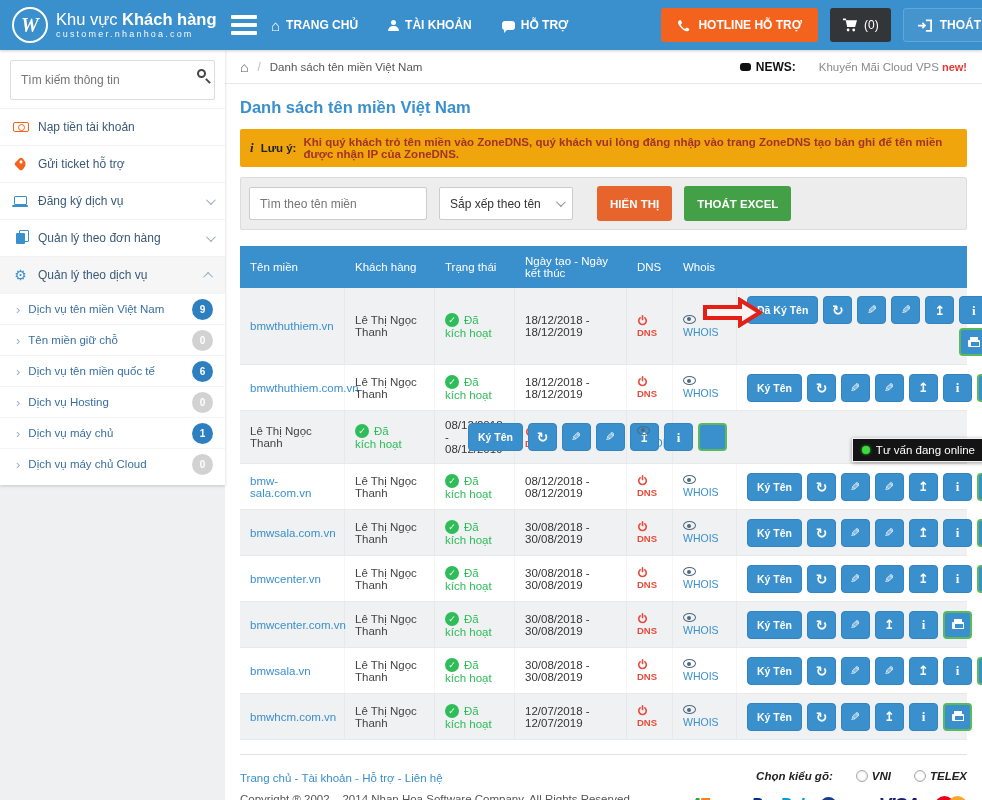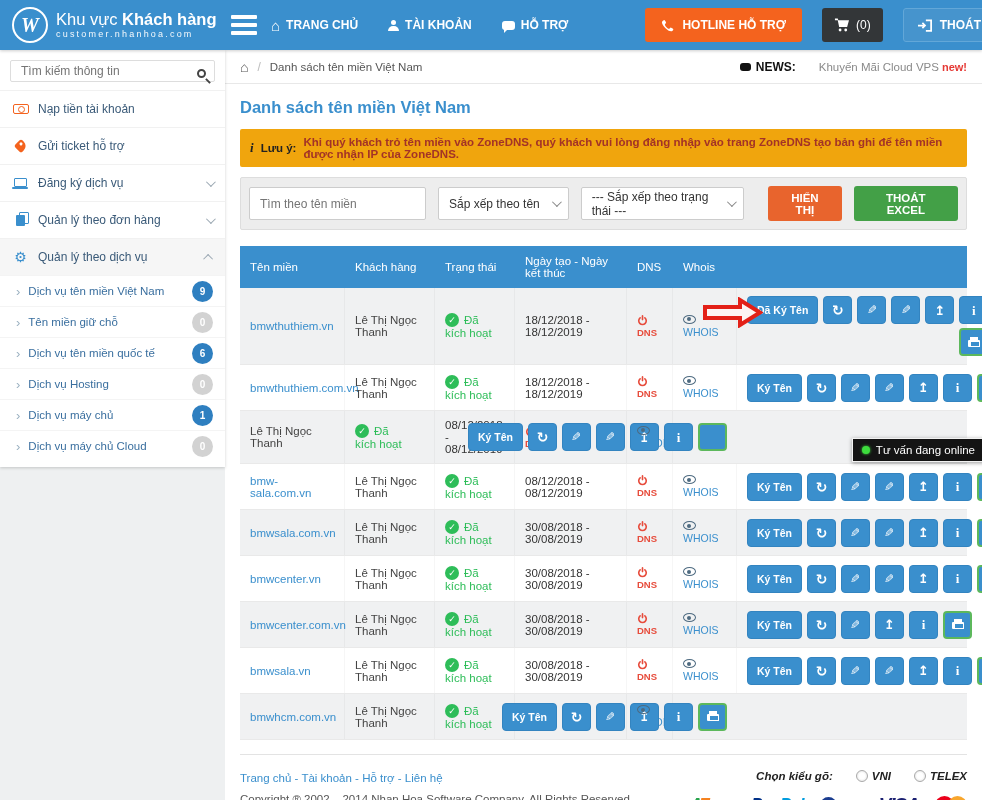--- a/index.html
+++ b/index.html
@@ -19,29 +19,29 @@
   .hamburger span { display:block; height:4px; background:#fff; border-radius:1px; margin:4px 0; }
   .top-nav { display:flex; align-items:center; gap:30px; }
   .top-nav .nav-item { color:#fff; font-size:12px; font-weight:bold; display:flex; align-items:center; gap:6px; cursor:pointer; white-space:nowrap; }
   .glyph { font-weight:normal; }
   .ico-home { font-size:15px; line-height:1; }
   .ico-user { position:relative; width:11px; height:11px; display:inline-block; }
   .ico-user::before { content:''; position:absolute; top:0; left:3px; width:5px; height:5px; background:#fff; border-radius:50%; }
   .ico-user::after { content:''; position:absolute; bottom:0; left:0; width:11px; height:5px; background:#fff; border-radius:5px 5px 0 0; }
   .ico-chat { position:relative; width:13px; height:9px; background:#fff; border-radius:3px; display:inline-block; }
   .ico-chat::after { content:''; position:absolute; bottom:-3px; left:2px; border:3px solid transparent; border-top-color:#fff; border-left-color:#fff; }
-  .header-right { margin-left:auto; display:flex; align-items:center; gap:20px; padding-right:0; }
+  .header-right { margin-left:auto; display:flex; align-items:center; gap:12px; padding-right:0; }
   .hotline-btn { background:#f4631e; color:#fff; border:none; font-weight:bold; font-size:12px; height:34px; padding:0 16px; border-radius:3px; display:flex; align-items:center; gap:8px; cursor:pointer; font-family:inherit; }
   .cart-btn { background:#333638; color:#fff; border:none; height:34px; padding:0 12px; border-radius:3px; font-size:12px; display:flex; align-items:center; gap:7px; cursor:pointer; font-family:inherit; }
   .logout-btn { background:#4694cd; border:1px solid #62a7d8; color:#fff; height:34px; padding:0 14px; border-radius:3px; font-size:12px; font-weight:bold; display:flex; align-items:center; gap:8px; cursor:pointer; margin-right:-14px; font-family:inherit; }
 
   
   .sidebar { position:absolute; top:50px; left:0; width:225px; background:#fff; box-shadow:0 1px 3px rgba(0,0,0,.18); z-index:10; padding-bottom:6px; }
   .side-search { position:relative; margin:10px 10px 8px 10px; }
-  .side-search input { width:100%; height:22px; border:1px solid #ddd; border-radius:2px; padding:0 30px 0 10px; font-size:12px; color:#555; font-family:inherit; outline:none; background:#fff; }
+  .side-search input { width:100%; height:40px; border:1px solid #ddd; border-radius:2px; padding:0 30px 0 10px; font-size:12px; color:#555; font-family:inherit; outline:none; background:#fff; }
   .ico-search { position:absolute; right:9px; top:9px; width:9px; height:9px; border:2px solid #444; border-radius:50%; }
   .ico-search::after { content:''; position:absolute; width:2px; height:6px; background:#444; left:8px; top:7px; transform:rotate(-45deg); }
   .side-item { display:flex; align-items:center; gap:9px; height:37px; padding:0 12px; border-top:1px solid #f1f1f1; cursor:pointer; }
   .side-item.active { background:#f6f6f6; }
   .side-item .lbl { color:#3a5a78; font-size:12px; }
   .side-ico { width:17px; flex:none; display:flex; justify-content:center; }
   .ico-money { width:16px; height:10px; border:1.5px solid #f4631e; border-radius:2px; position:relative; }
   .ico-money::after { content:''; position:absolute; left:4.5px; top:1px; width:5px; height:5px; border:1.5px solid #f4631e; border-radius:50%; }
   .ico-tag { width:10px; height:10px; background:#f4631e; border-radius:2px 6px 2px 2px; transform:rotate(45deg); position:relative; }
   .ico-tag::after { content:''; position:absolute; left:2px; top:2px; width:3px; height:3px; background:#fff; border-radius:50%; }
@@ -301,24 +301,20 @@
       <span class="nl">Lưu ý:</span>
       <span class="nt">Khi quý khách trỏ tên miền vào ZoneDNS, quý khách vui lòng đăng nhập vào trang ZoneDNS tạo bản ghi để tên miền được nhận IP của ZoneDNS.</span>
     </div>
 
     <div class="filter-bar">
       <input type="text" placeholder="Tìm theo tên miền" style="">
       <div class="select sel-name">
         <span>Sắp xếp theo tên</span>
         <span class="chev down"></span>
       </div>
-      <div class="select sel-status">
-        <span>--- Sắp xếp theo trạng thái ---</span>
-        <span class="chev down"></span>
-      </div>
       <button class="btn-show">HIỂN THỊ</button>
       <button class="btn-excel">THOÁT EXCEL</button>
     </div>
 
     <div class="table">
       <div class="t-head">
         <div>Tên miền</div>
         <div>Khách hàng</div>
         <div>Trạng thái</div>
         <div>Ngày tạo - Ngày kết thúc</div>
@@ -711,20 +707,21 @@
               <a>bmwhcm.com.vn</a>
             </div>
     <div class="c-customer">Lê Thị Ngọc Thanh</div>
     <div class="c-status">
       <div class="status-l1">
         <span class="ico-check">✓</span>
         <span class="status-txt">Đã</span>
       </div>
       <div class="status-txt">kích hoạt</div>
     </div>
+    <div class="c-dates">12/07/2018 - 12/07/2019</div>
     <div class="c-dns">
       <svg width="11" height="11" viewBox="0 0 12 12">
                 <path d="M6 1v4" stroke="#e74c3c" stroke-width="1.8" stroke-linecap="round"></path>
                 <path d="M3.4 3.1a4.1 4.1 0 1 0 5.2 0" stroke="#e74c3c" fill="none" stroke-width="1.8" stroke-linecap="round"></path>
               </svg>
       <span class="dns-lbl">DNS</span>
     </div>
     <div class="c-whois">
       <span class="ico-eye"></span>
       <span class="whois-lbl">WHOIS</span>

